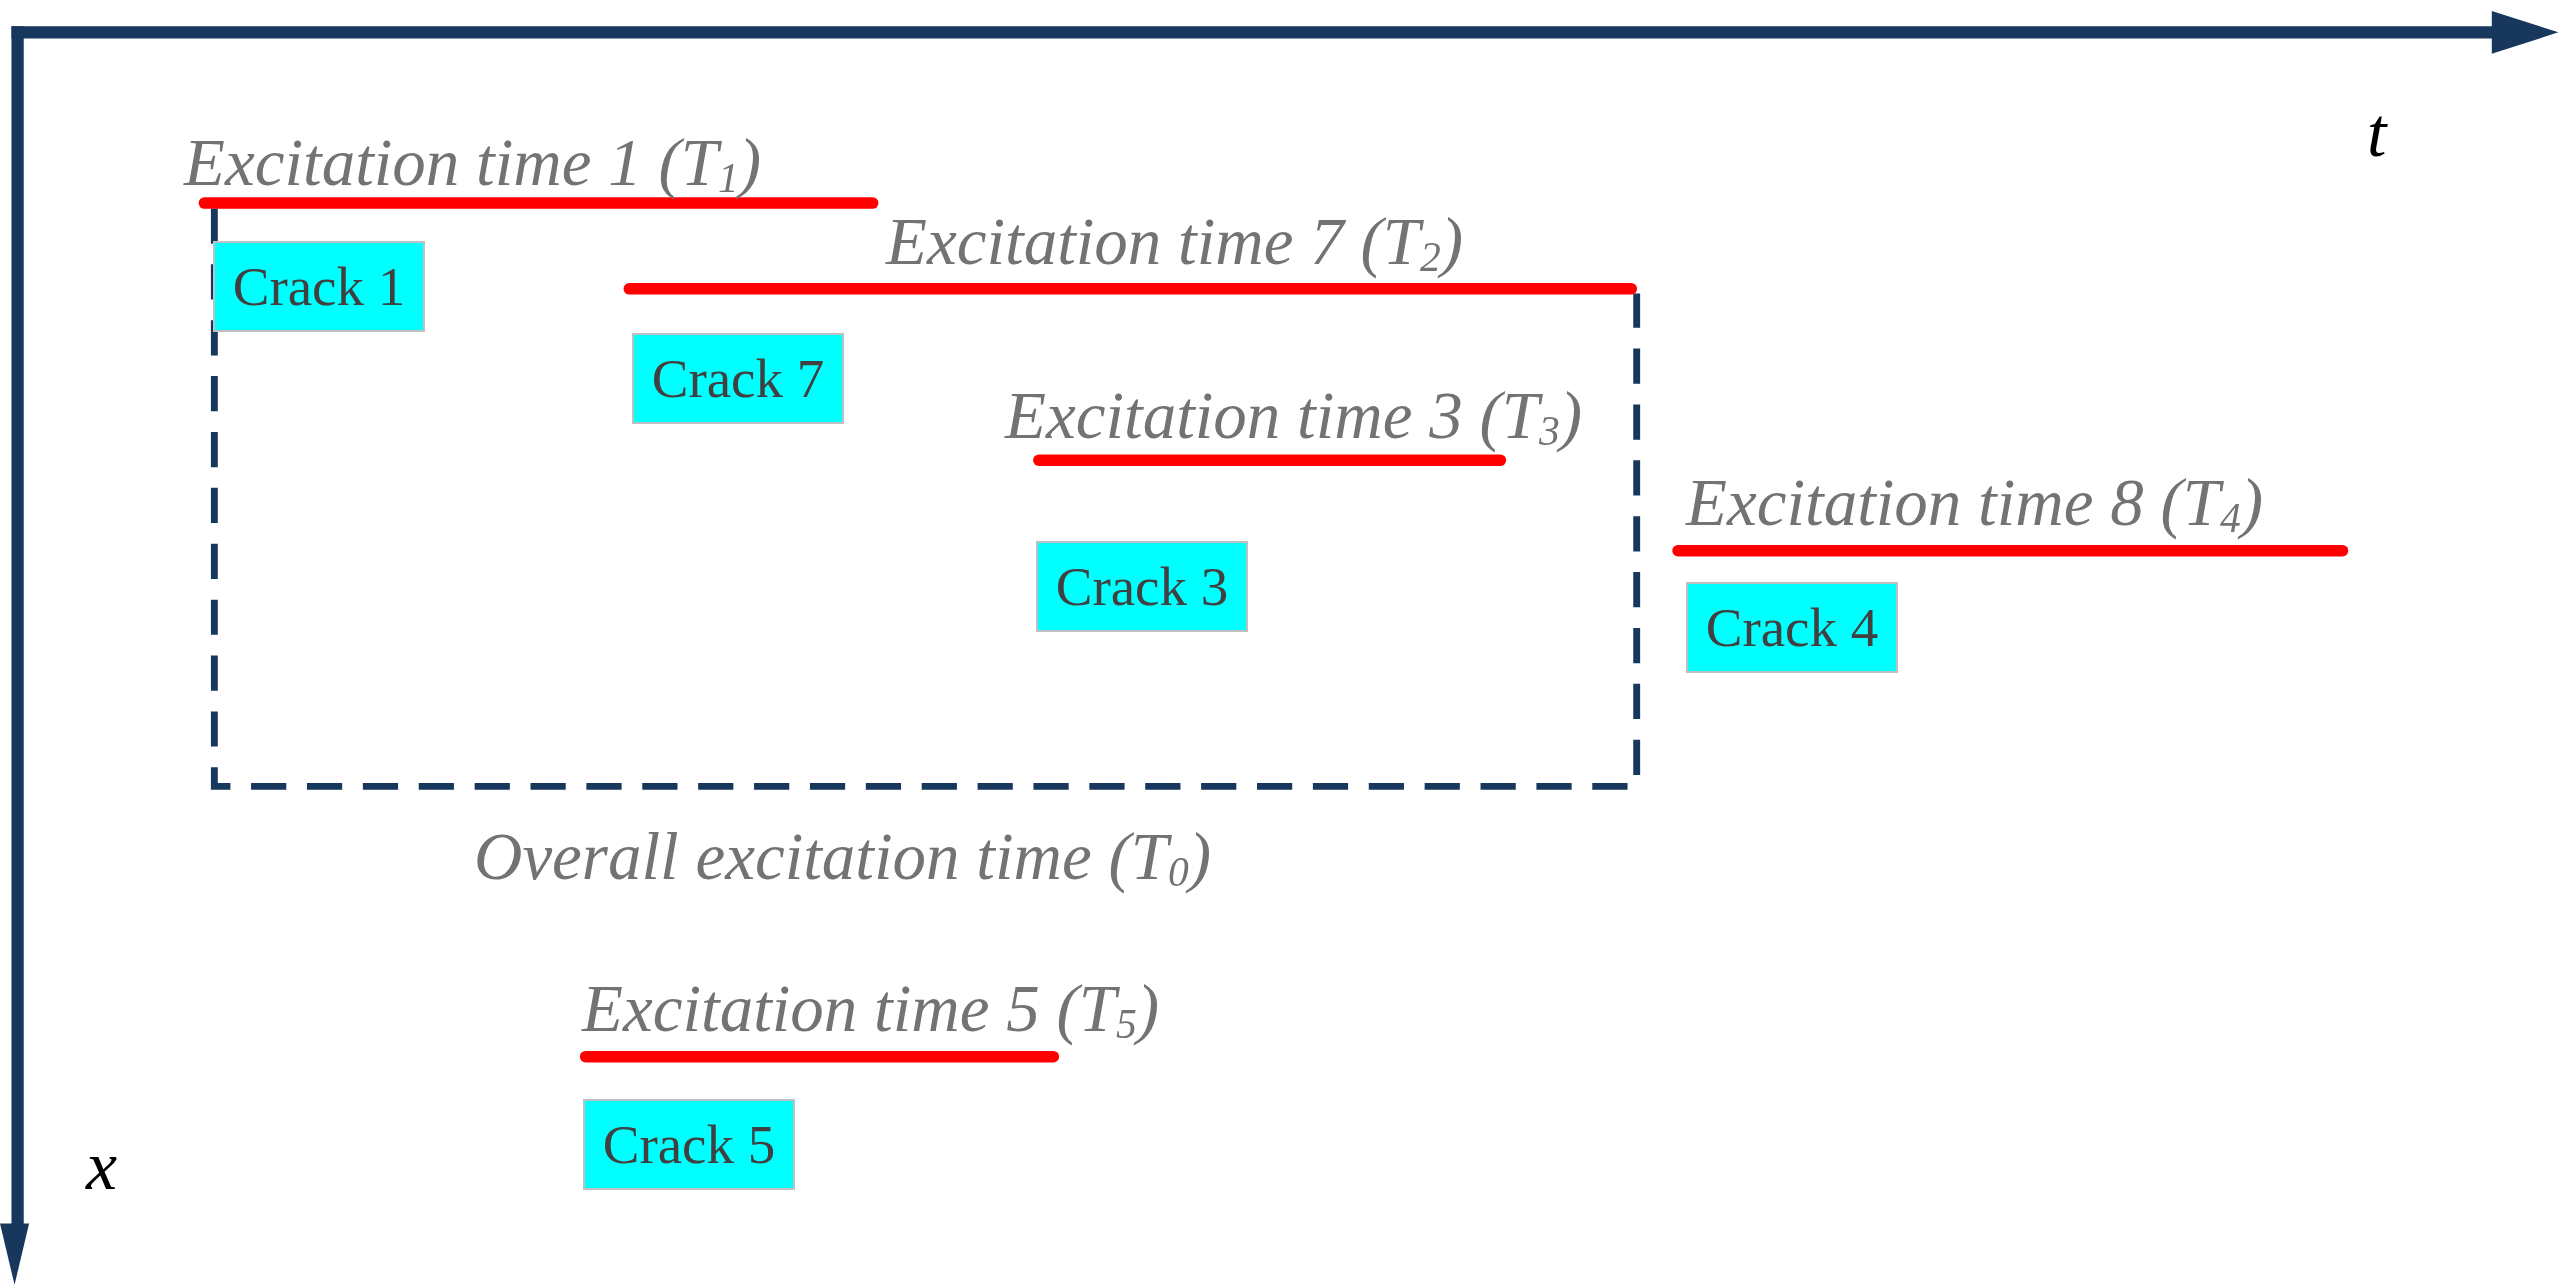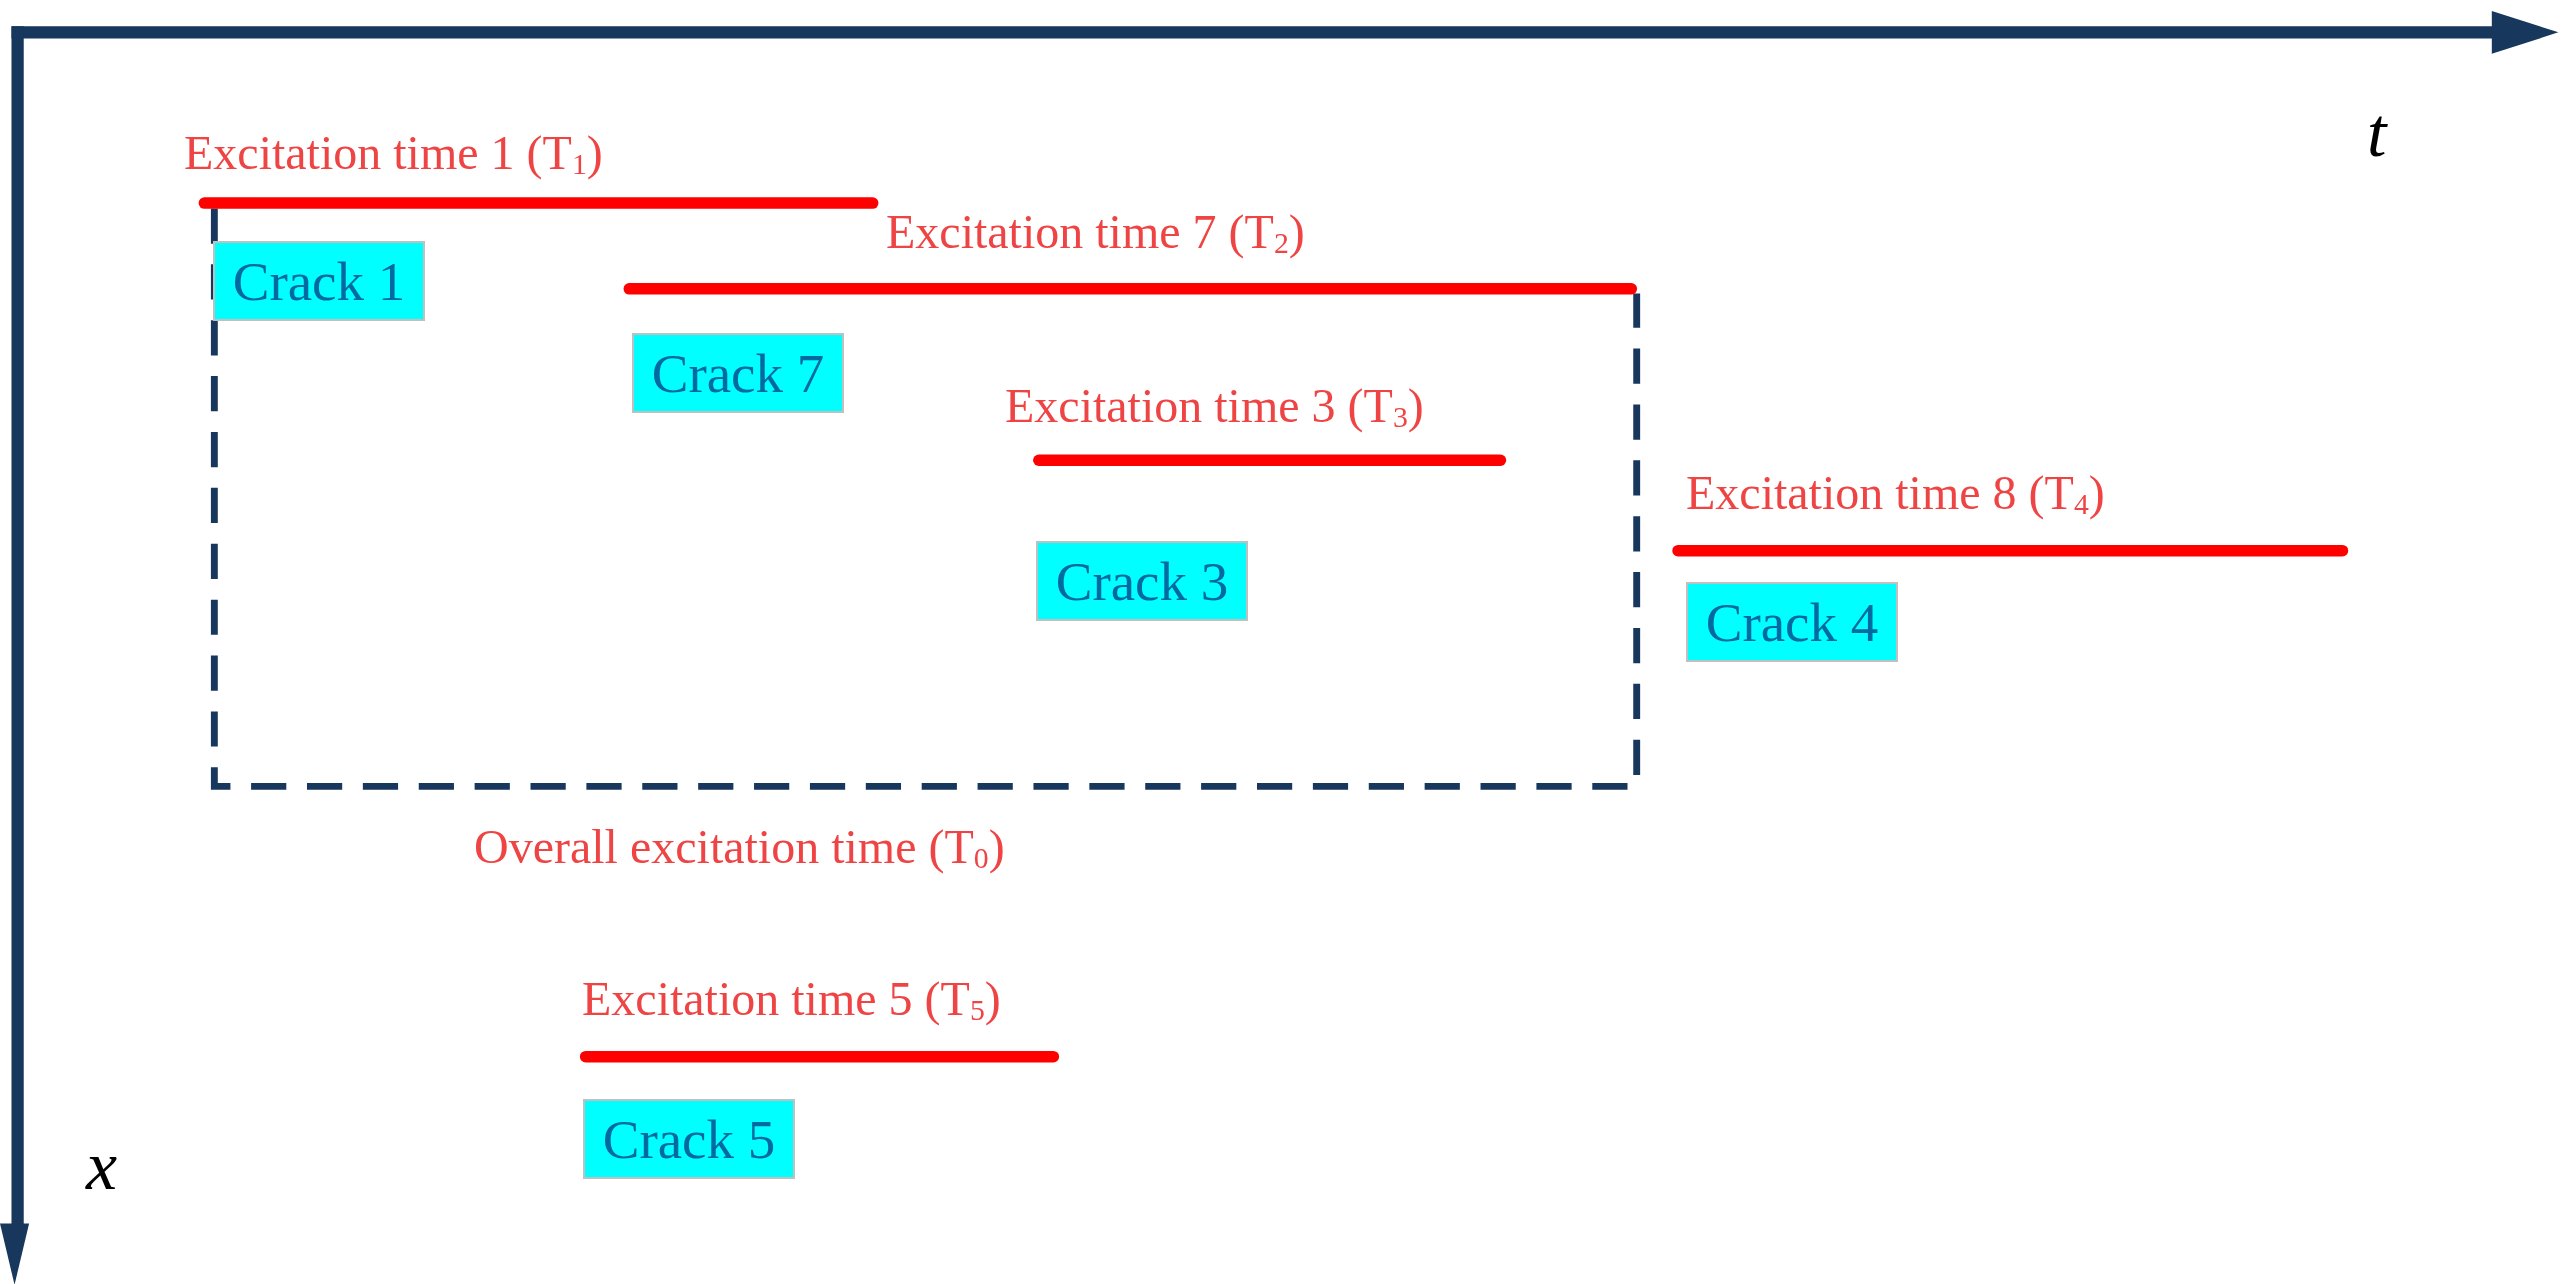--- a/index.html
+++ b/index.html
@@ -6,48 +6,49 @@
   #stage{
     position:relative;
     width:2576px;height:1285px;
     background:#ffffff;
     font-family:"Liberation Serif","DejaVu Serif",serif;
     overflow:hidden;
   }
   #diagram-svg{position:absolute;left:0;top:0;width:2576px;height:1285px;}
   .title{
     position:absolute;
-    font-size:48px;
+    font-size:67px;
     line-height:1;
-    color:#ef4444;
+    color:#737373;
     white-space:nowrap;
+    font-style:italic;
   }
   .title sub{
     font-size:0.62em;
     line-height:0;
     vertical-align:baseline;
     position:relative;
     top:0.18em;
   }
   .axis-label{
     position:absolute;
     font-style:italic;
     font-size:70px;
     line-height:1;
     color:#000;
     white-space:nowrap;
   }
   .crack-box{
     position:absolute;
-    width:212px;height:80px;
+    width:212px;height:91px;
     border:2.3px solid #C0C0C0;
     box-sizing:border-box;
     display:flex;align-items:center;justify-content:center;
     font-size:55px;
-    color:#0369a1;
+    color:#404040;
     white-space:nowrap;
   }
 </style>
 </head>
 <body>
 
 <div id="stage">
 
   <svg id="diagram-svg" viewBox="0 0 3365 1678" xmlns="http://www.w3.org/2000/svg">
 

